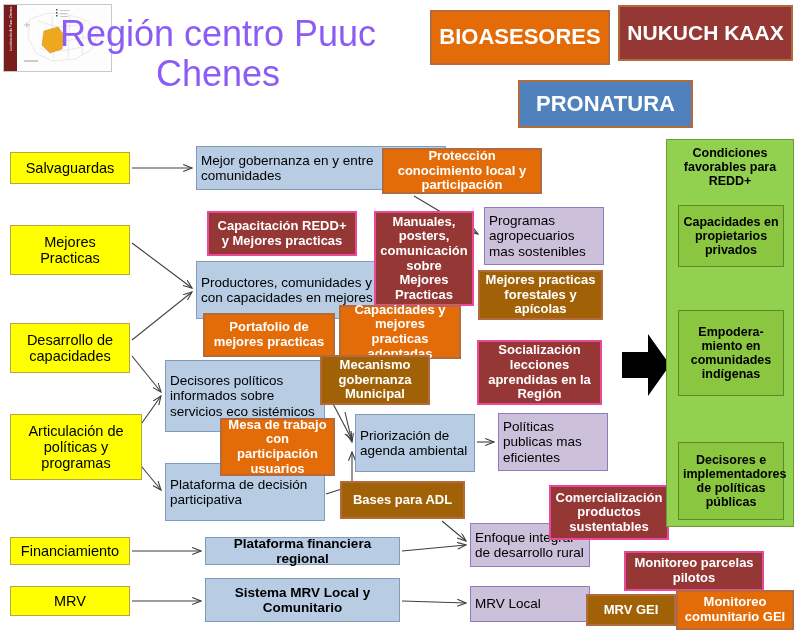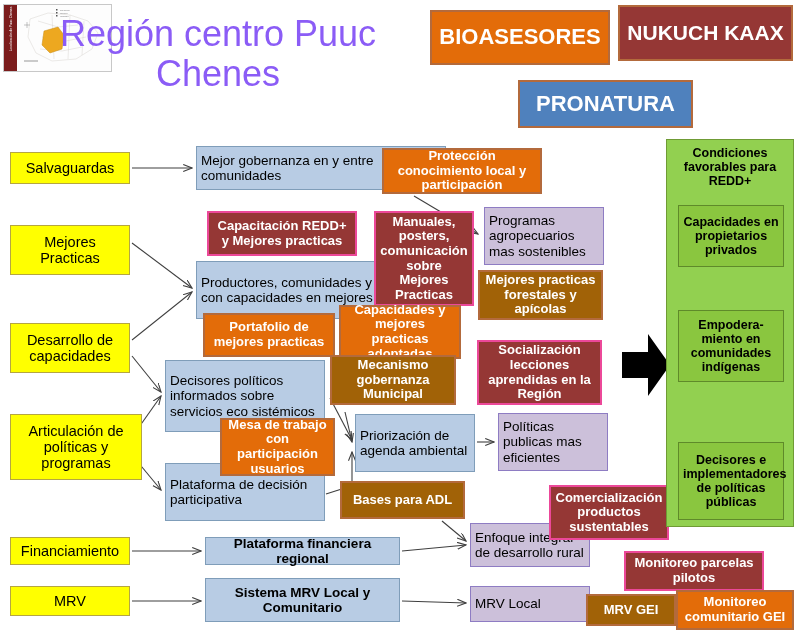--- a/index.html
+++ b/index.html
@@ -204,21 +204,21 @@
       </div>
       <div class="box darkred" style="left: 374px; top: 211px; width: 100px; height: 95px;">
         <span>Manuales, posters, comunicación sobre Mejores Practicas</span>
       </div>
       <div class="box orange" style="left: 203px; top: 313px; width: 132px; height: 44px;">
         <span>Portafolio de mejores practicas</span>
       </div>
       <div class="box orange" style="left: 339px; top: 305px; width: 122px; height: 54px;">
         <span>Capacidades y mejores practicas adoptadas</span>
       </div>
-      <div class="box midblue" style="left: 330px; top: 355px; width: 126px; height: 50px;">
+      <div class="box midblue" style="left: 320px; top: 355px; width: 110px; height: 50px;">
         <span>Mecanismo gobernanza Municipal</span>
       </div>
       <div class="box midblue" style="left: 478px; top: 270px; width: 125px; height: 50px;">
         <span>Mejores practicas forestales y apícolas</span>
       </div>
       <div class="box darkred" style="left: 477px; top: 340px; width: 125px; height: 65px;">
         <span>Socialización lecciones aprendidas en la Región</span>
       </div>
       <div class="box orange" style="left: 220px; top: 418px; width: 115px; height: 58px;">
         <span>Mesa de trabajo con participación usuarios</span>
@@ -239,21 +239,21 @@
         <span>Monitoreo comunitario GEI</span>
       </div>
     </div>
   <div id="impact-panel">
       <div class="box green" style="left: 666px; top: 139px; width: 128px; height: 388px; align-items: flex-start; padding-top: 6px;">
         <span>Condiciones favorables para REDD+</span>
       </div>
       <div class="box greensub" style="left: 678px; top: 205px; width: 106px; height: 62px;">
         <span>Capacidades en propietarios privados</span>
       </div>
-      <div class="box greensub" style="left: 678px; top: 310px; width: 106px; height: 72px;">
+      <div class="box greensub" style="left: 678px; top: 310px; width: 106px; height: 86px;">
         <span>Empodera-miento en comunidades indígenas</span>
       </div>
       <div class="box greensub" style="left: 678px; top: 442px; width: 106px; height: 78px;">
         <span>Decisores e implementadores de políticas públicas</span>
       </div>
     </div>
 
 </div>
 
 </body></html>

